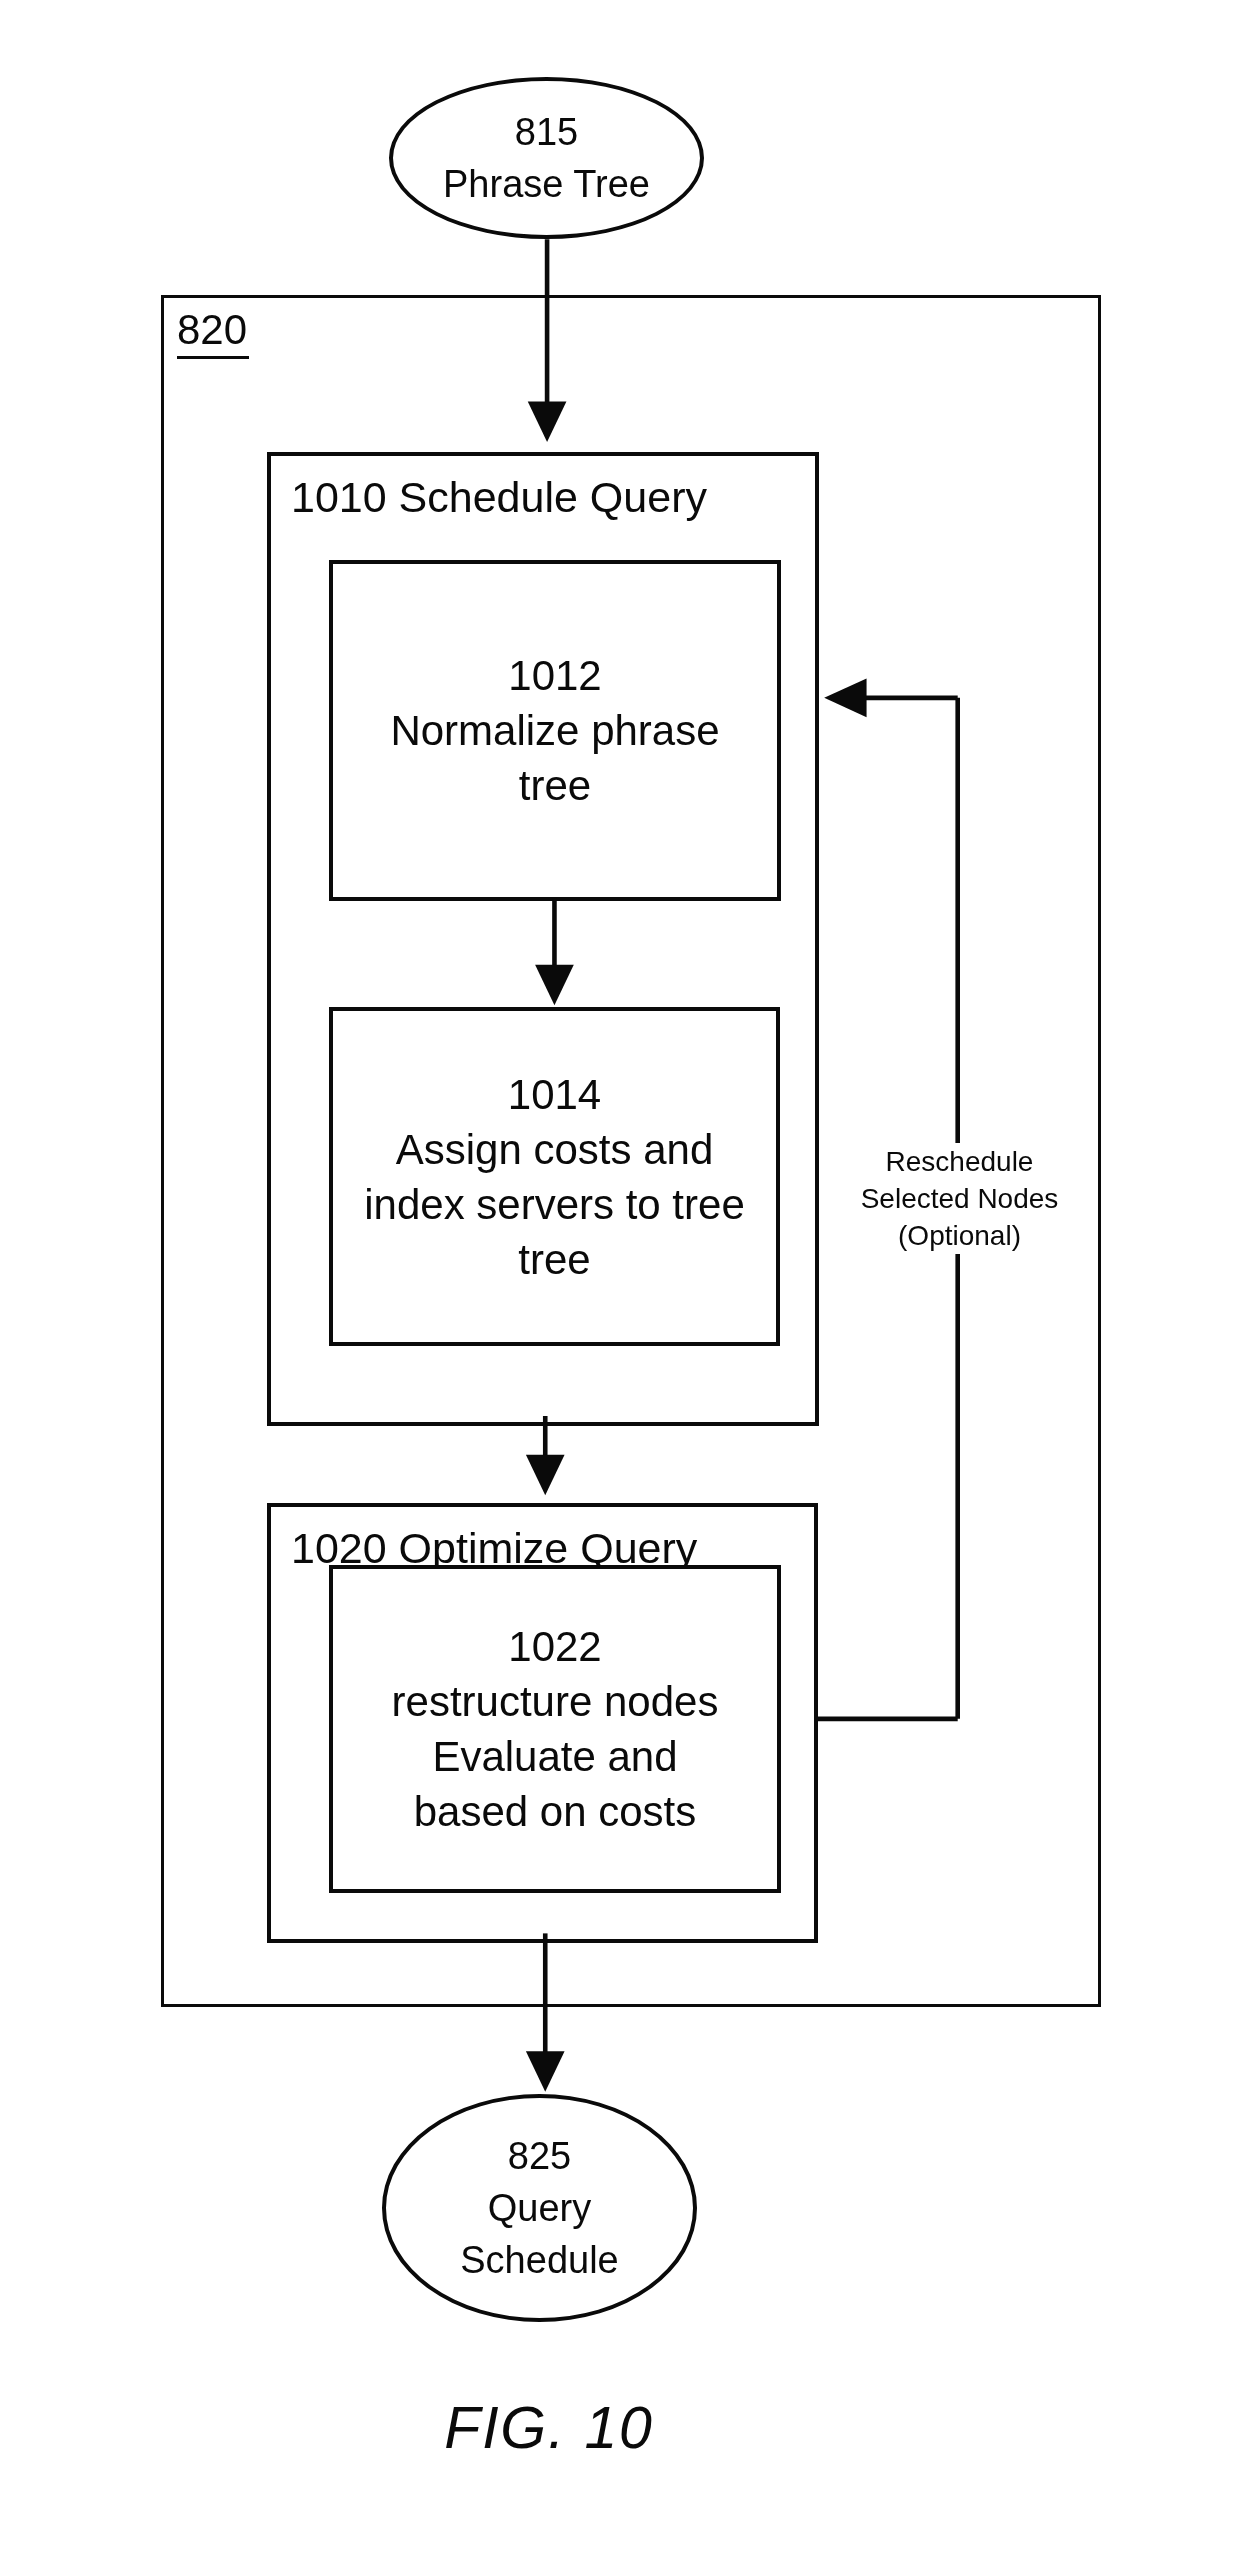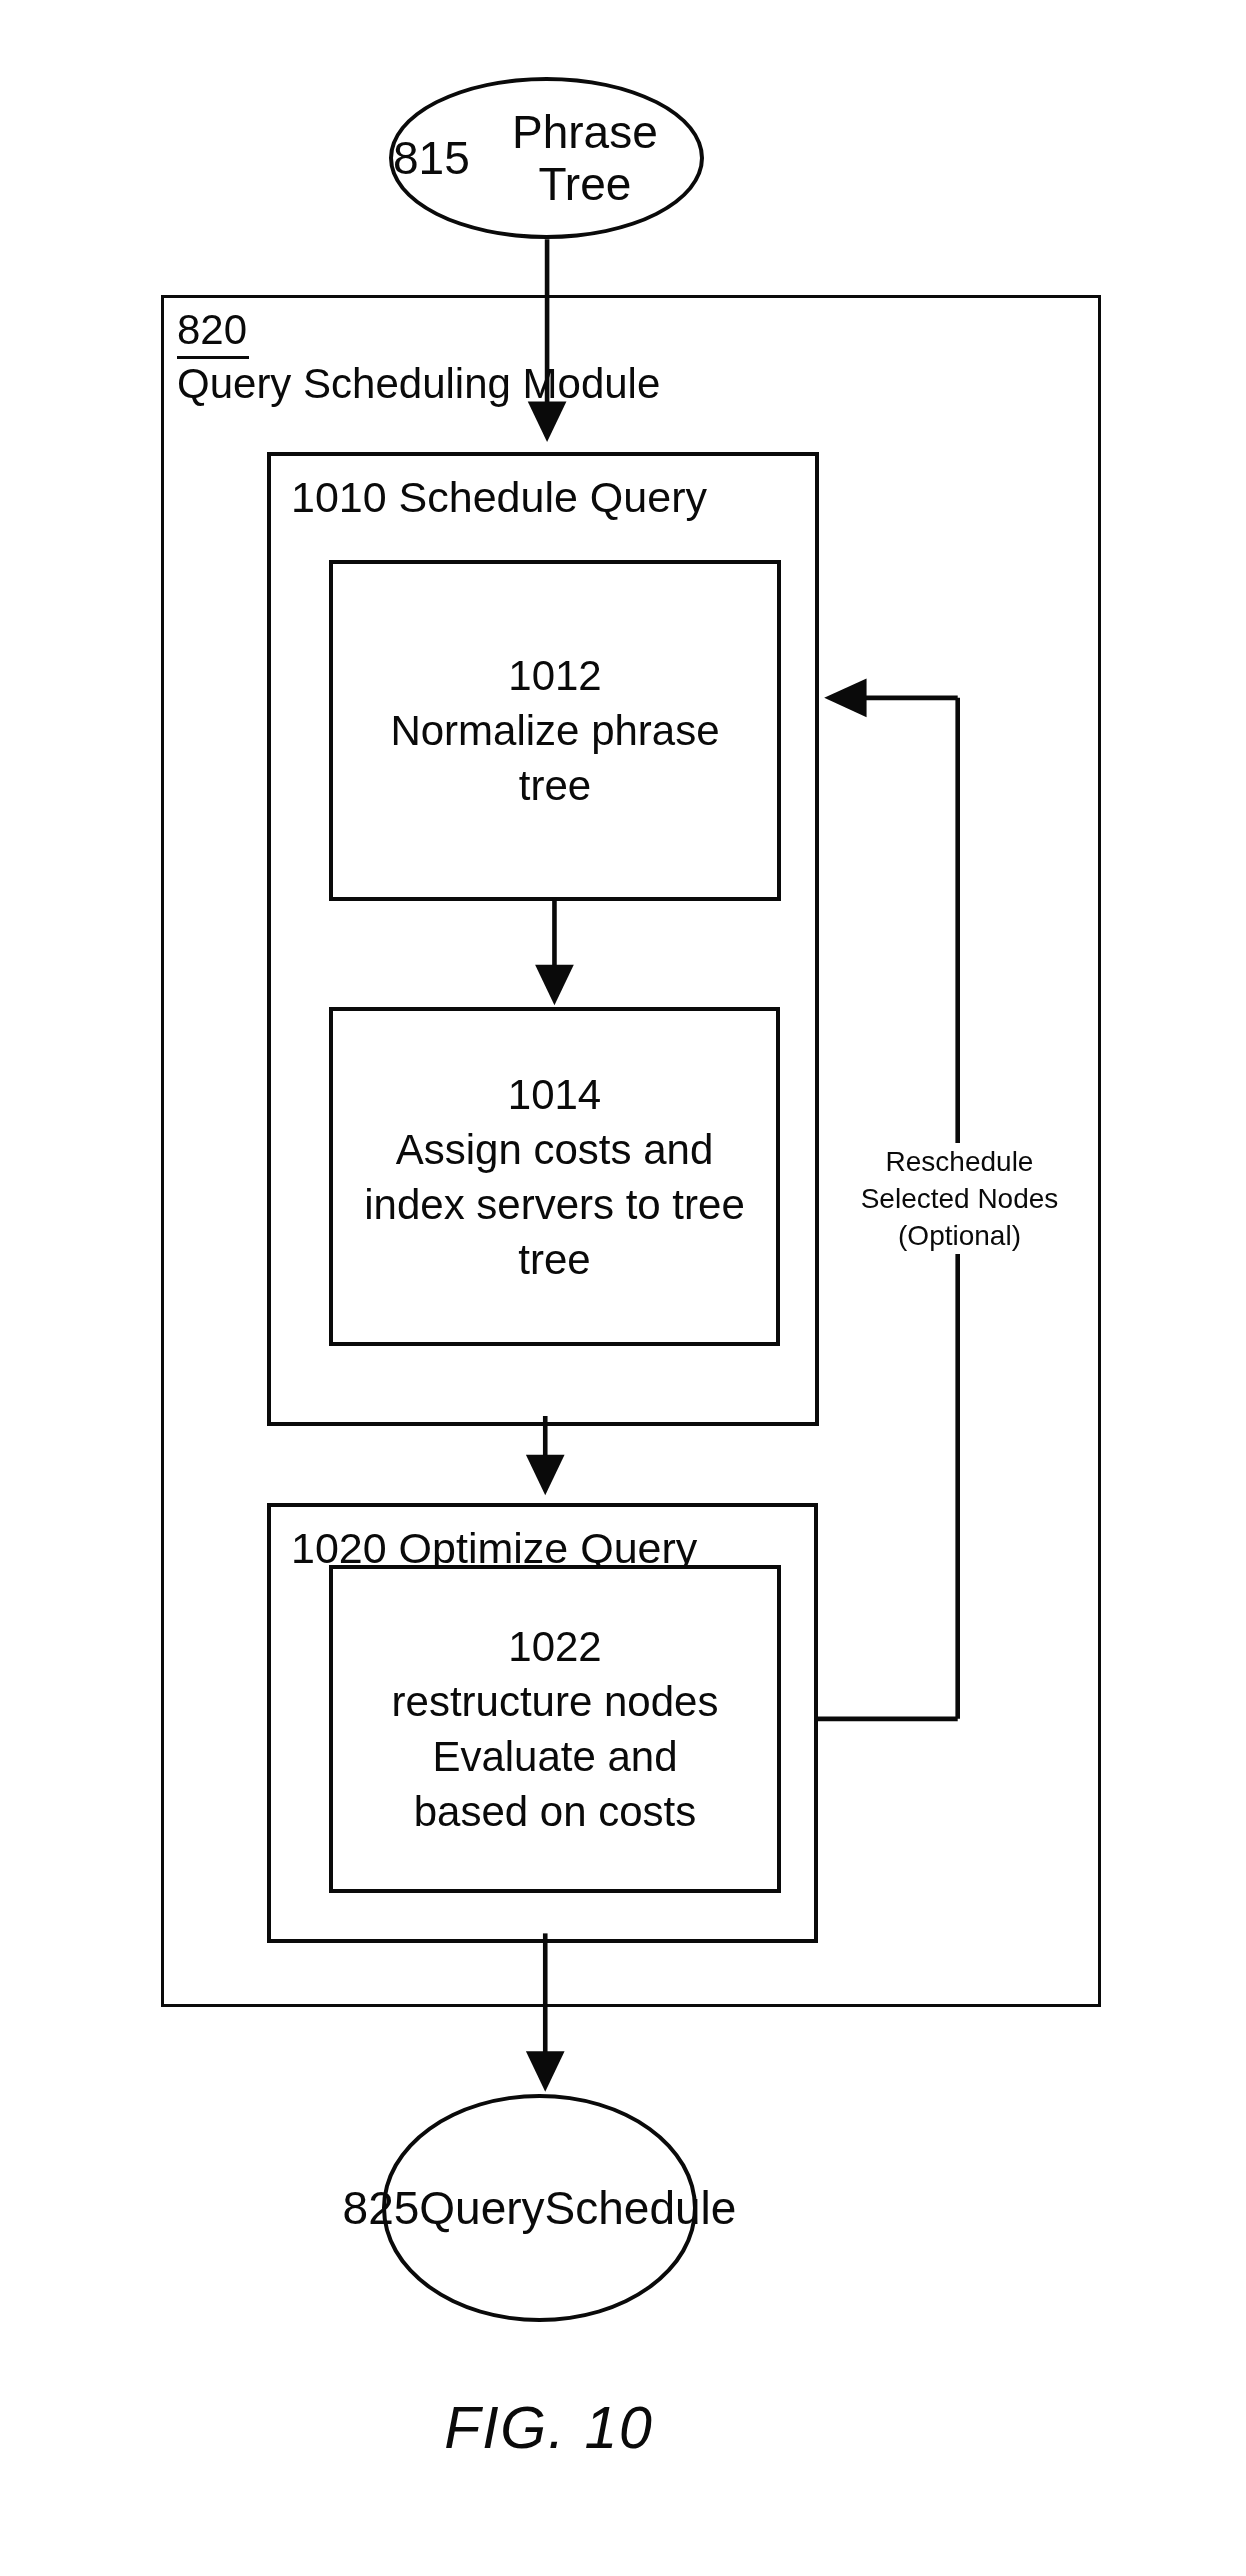--- a/index.html
+++ b/index.html
@@ -102,25 +102,25 @@
   .assign-box    { left: 329px; top: 1007px; width: 451px; height: 339px; }
   .evaluate-box  { left: 329px; top: 1565px; width: 452px; height: 328px; }
 
   
   .ellipse {
     position: absolute;
     border: 4.6px solid #0a0a0a;
     border-radius: 50%;
     box-sizing: border-box;
     display: flex;
-    flex-direction: row;
+    flex-direction: column;
     align-items: center;
     justify-content: center;
     text-align: center;
-    font-size: 46px;
+    font-size: 38px;
     line-height: 52px;
     background: #ffffff;
     z-index: 2;
   }
   .ellipse-start { left: 389px; top: 77px;   width: 315px; height: 162px; }
   .ellipse-end   { left: 382px; top: 2094px; width: 315px; height: 228px; }
 
   
   .feedback-label {
     position: absolute;
@@ -174,21 +174,20 @@
     </g>
   </svg>
 
   <div class="ellipse ellipse-start">
     <div>815</div>
     <div>Phrase Tree</div>
   </div>
 
   <div class="rect-box module-box">
     <div class="module-ref">820</div>
-    <div class="module-title">Query Scheduling Module</div>
   </div>
 
   <div class="rect-box schedule-box">
     <div class="group-title">1010 Schedule Query</div>
   </div>
 
   <div class="step-box normalize-box">
     <div>1012</div>
     <div>Normalize phrase</div>
     <div>tree</div>

